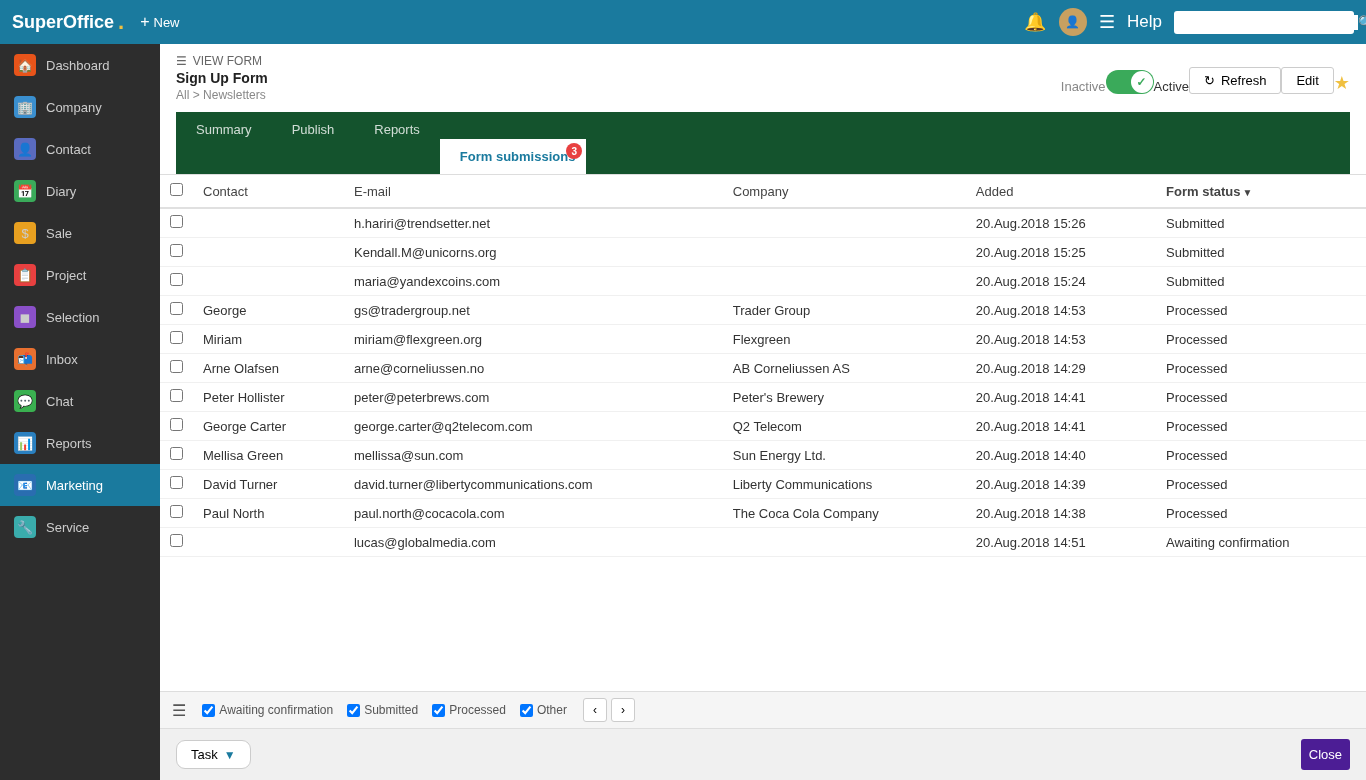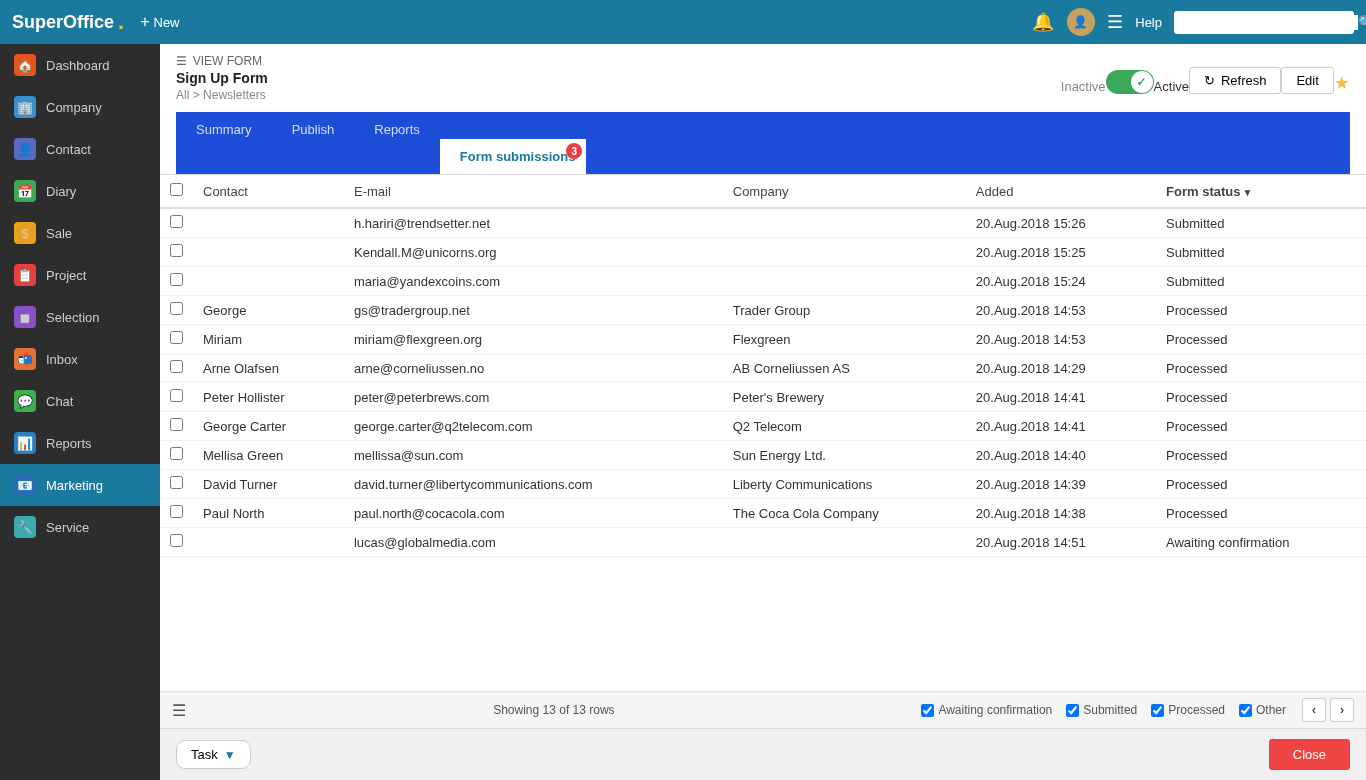--- a/index.html
+++ b/index.html
@@ -51,21 +51,21 @@
       background: #c8a060;
       display: flex; align-items: center; justify-content: center;
       color: white; font-size: 12px;
       cursor: pointer;
     }
     .help-btn {
       color: white;
       background: none;
       border: none;
       cursor: pointer;
-      font-size: 13px;
+      font-size: 17px;
     }
     .search-box {
       background: white;
       border: none;
       border-radius: 3px;
       padding: 4px 8px;
       width: 180px;
       font-size: 13px;
       display: flex;
       align-items: center;
@@ -205,21 +205,21 @@
       padding: 5px 14px;
       border-radius: 3px;
       cursor: pointer;
       font-size: 13px;
     }
     .star-icon { color: #f0c040; font-size: 18px; cursor: pointer; }
 
     
     .tabs {
       display: flex;
-      background: #1d4ed8;
+      background: #14532d;
       text-align: right;
     }
     .tab {
       padding: 10px 20px;
       color: rgba(255,255,255,0.8);
       cursor: pointer;
       font-size: 13px;
       position: relative;
     }
     .tab.active {
@@ -334,24 +334,24 @@
       padding: 6px 14px;
       border-radius: 9px;
       cursor: pointer;
       display: flex;
       align-items: center;
       gap: 6px;
       font-size: 13px;
     }
     .task-arrow { color: #1a7a9e; font-size: 12px; }
     .close-btn {
-      background: #ef4444;
+      background: #4c1d95;
       color: white;
       border: none;
-      padding: 8px 24px;
+      padding: 8px 8px;
       border-radius: 3px;
       cursor: pointer;
       font-size: 13px;
     }
   </style>
 </head>
 <body>
 
 <div class="top-nav">
   <div class="brand">
@@ -606,21 +606,20 @@
       <td></td>
       <td>20.Aug.2018 14:51</td>
       <td>Awaiting confirmation</td>
     </tr>
             </tbody>
         </table>
       </div>
 
       <div class="table-footer">
         <span class="footer-menu-icon">☰</span>
-        <span class="showing-text">Showing 13 of 13 rows</span>
         <div class="filter-checkboxes">
           <label class="filter-item">
             <input type="checkbox" checked="" style="">
             <span>Awaiting confirmation</span>
           </label>
           <label class="filter-item">
             <input type="checkbox" checked="" style="">
             <span>Submitted</span>
           </label>
           <label class="filter-item">

